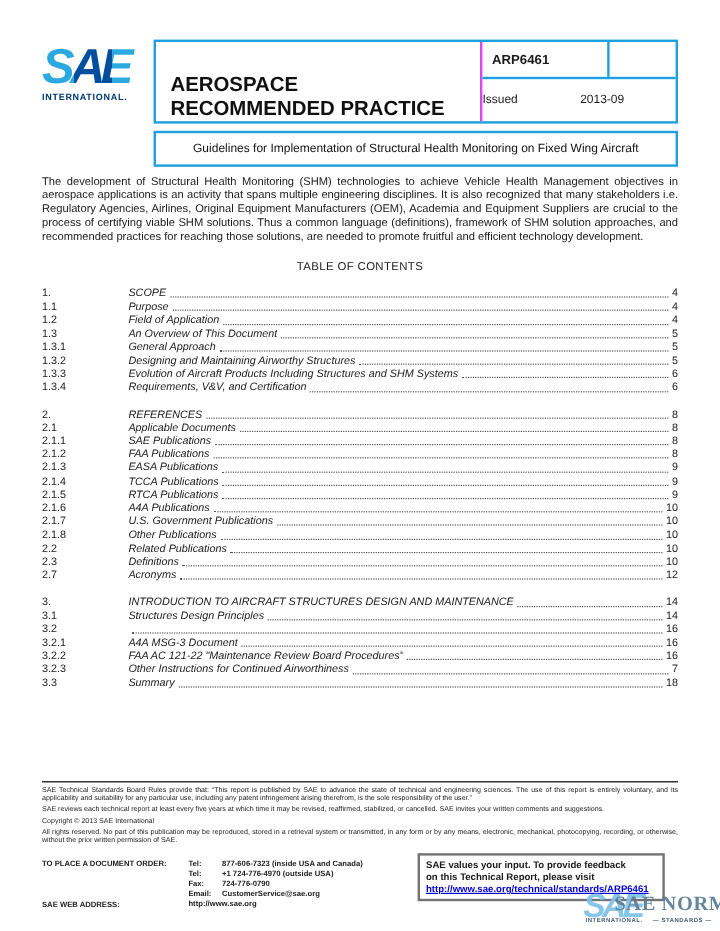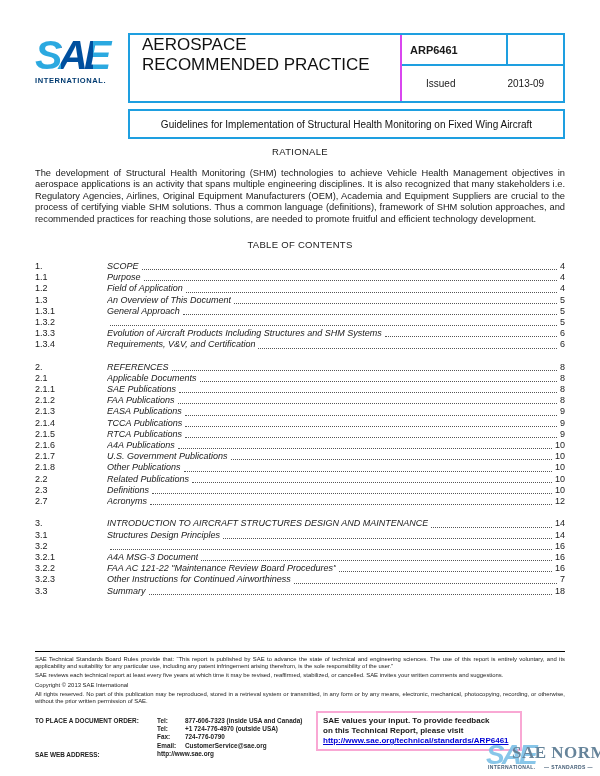--- a/index.html
+++ b/index.html
@@ -13,27 +13,27 @@
   .header-zone { position:absolute; top:33px; left:35px; width:530px; }
   .logo { position:absolute; top:2px; left:0; width:88px; }
   .logo-sae {
     font-size:41px; font-weight:bold; font-style:italic; letter-spacing:-4px;
     line-height:40px;
     background:linear-gradient(90deg,#2ba9e0 0%,#2ba9e0 30%,#004f9e 30%,#004f9e 66%,#2ba9e0 66%,#2ba9e0 100%);
     -webkit-background-clip:text; background-clip:text; color:transparent;
   }
   .logo-intl { font-size:7.5px; font-weight:bold; color:#003a70; letter-spacing:0.6px; margin-top:1px; }
   .hdr-box { margin-left:93px; border:2px solid #1e9fe0; display:flex; height:66px; }
-  .hdr-left { flex:0 0 258px; display:flex; align-items:flex-start; padding-left:12px;
-              font-size:17px; font-weight:normal; color:#111; line-height:20px; }
+  .hdr-left { flex:0 0 258px; display:flex; align-items:flex-end; padding-left:12px;
+              font-size:17px; font-weight:bold; color:#111; line-height:20px; }
   .hdr-right { flex:1; display:flex; flex-direction:column; border-left:2px solid #d946ef; }
   .hdr-right-top { flex:0 0 29px; display:flex; border-bottom:2px solid #1e9fe0; }
   .hdr-num { flex:1; display:flex; align-items:center; padding-left:8px; font-size:11px; font-weight:bold; }
   .hdr-empty { flex:0 0 55px; border-left:2px solid #1e9fe0; }
-  .hdr-right-bot { flex:1; display:flex; align-items:center; padding-left:24px; font-size:10px; }
+  .hdr-right-bot { flex:1; display:flex; align-items:center; padding-left:0; font-size:10px; }
   .hdr-issued-date { margin-left:52px; }
   .title-box { margin-left:93px; margin-top:6px; border:2px solid #1e9fe0; height:26px;
                display:flex; align-items:center; justify-content:center; font-size:10px; color:#111; }
   
   .main-zone { position:absolute; top:146px; left:35px; width:530px; }
   .section-heading { text-align:center; font-size:9.5px; letter-spacing:0.3px; margin:0 0 11px 0; }
   .rationale-body { font-size:9.3px; line-height:11.4px; text-align:justify; margin:0 0 14px 0; }
   
   .toc-group { margin-bottom:11px; }
   .toc-row { display:flex; align-items:flex-end; font-size:9px; line-height:11.2px; white-space:nowrap; }
@@ -43,21 +43,21 @@
   .toc-page { flex:0 0 auto; }
   
   .rule { position:absolute; top:651px; left:35px; width:530px; border-top:1px solid #000; }
   .fineprint { position:absolute; top:656px; left:35px; width:530px; font-size:5.9px; line-height:6.6px; text-align:justify; color:#222; }
   .fineprint p { margin:0 0 3px 0; }
   .contact-zone { position:absolute; top:717px; left:35px; width:295px; font-size:6.4px; font-weight:bold; color:#222; }
   .contact-grid { display:flex; }
   .contact-labels { flex:0 0 122px; display:flex; flex-direction:column; justify-content:space-between; }
   .contact-rows .c-row { display:flex; line-height:8.2px; }
   .c-label { flex:0 0 28px; }
-  .feedback-box { position:absolute; top:711px; left:316px; width:192px; border:2px solid #f9a8d4;
+  .feedback-box { position:absolute; top:711px; left:348px; width:192px; border:2px solid #737373;
                   padding:3px 5px; font-size:8px; font-weight:bold; line-height:10px; background:#fff; }
   .feedback-link { color:#0000d6; text-decoration:underline; cursor:pointer; }
   
   .watermark { position:absolute; top:742px; left:486px; width:160px; opacity:0.92; }
   .wm-inner { position:relative; height:34px; }
   .wm-sae { position:absolute; top:0; left:0; font-size:28px; font-weight:bold; font-style:italic;
             letter-spacing:-3px; color:#7ec2e8; line-height:26px; }
   .wm-name { position:absolute; top:1px; left:26px; font-size:17px; font-weight:bold;
              letter-spacing:0.5px; color:#5a7a92; font-family:"Liberation Serif","DejaVu Serif",serif; }
   .wm-intl { position:absolute; top:22px; left:2px; font-size:5px; font-weight:bold; color:#35506b; letter-spacing:0.4px; }
@@ -87,21 +87,20 @@
         <div class="hdr-right-bot">
           <span>Issued</span>
           <span class="hdr-issued-date">2013-09</span>
         </div>
       </div>
     </div>
     <div class="title-box">Guidelines for Implementation of Structural Health Monitoring on Fixed Wing Aircraft</div>
   </div>
 
   <div class="main-zone">
-    <div class="section-heading">RATIONALE</div>
     <div class="rationale-body">The development of Structural Health Monitoring (SHM) technologies to achieve Vehicle Health Management objectives in aerospace applications is an activity that spans multiple engineering disciplines.  It is also recognized that many stakeholders i.e. Regulatory Agencies, Airlines, Original Equipment Manufacturers (OEM), Academia and Equipment Suppliers are crucial to the process of certifying viable SHM solutions.  Thus a common language (definitions), framework of SHM solution approaches, and recommended practices for reaching those solutions, are needed to promote fruitful and efficient technology development.</div>
     <div class="section-heading">TABLE OF CONTENTS</div>
     <div>
         <div class="toc-group">
           <div class="toc-row">
             <span class="toc-num">1.</span>
             <span class="toc-title">SCOPE</span>
             <span class="toc-dots"></span>
             <span class="toc-page">4</span>
           </div>
@@ -124,20 +123,21 @@
             <span class="toc-page">5</span>
           </div>
           <div class="toc-row">
             <span class="toc-num">1.3.1</span>
             <span class="toc-title">General Approach</span>
             <span class="toc-dots"></span>
             <span class="toc-page">5</span>
           </div>
           <div class="toc-row">
             <span class="toc-num">1.3.2</span>
+            <span class="toc-title">Designing and Maintaining Airworthy Structures</span>
             <span class="toc-dots"></span>
             <span class="toc-page">5</span>
           </div>
           <div class="toc-row">
             <span class="toc-num">1.3.3</span>
             <span class="toc-title">Evolution of Aircraft Products Including Structures and SHM Systems</span>
             <span class="toc-dots"></span>
             <span class="toc-page">6</span>
           </div>
           <div class="toc-row">

